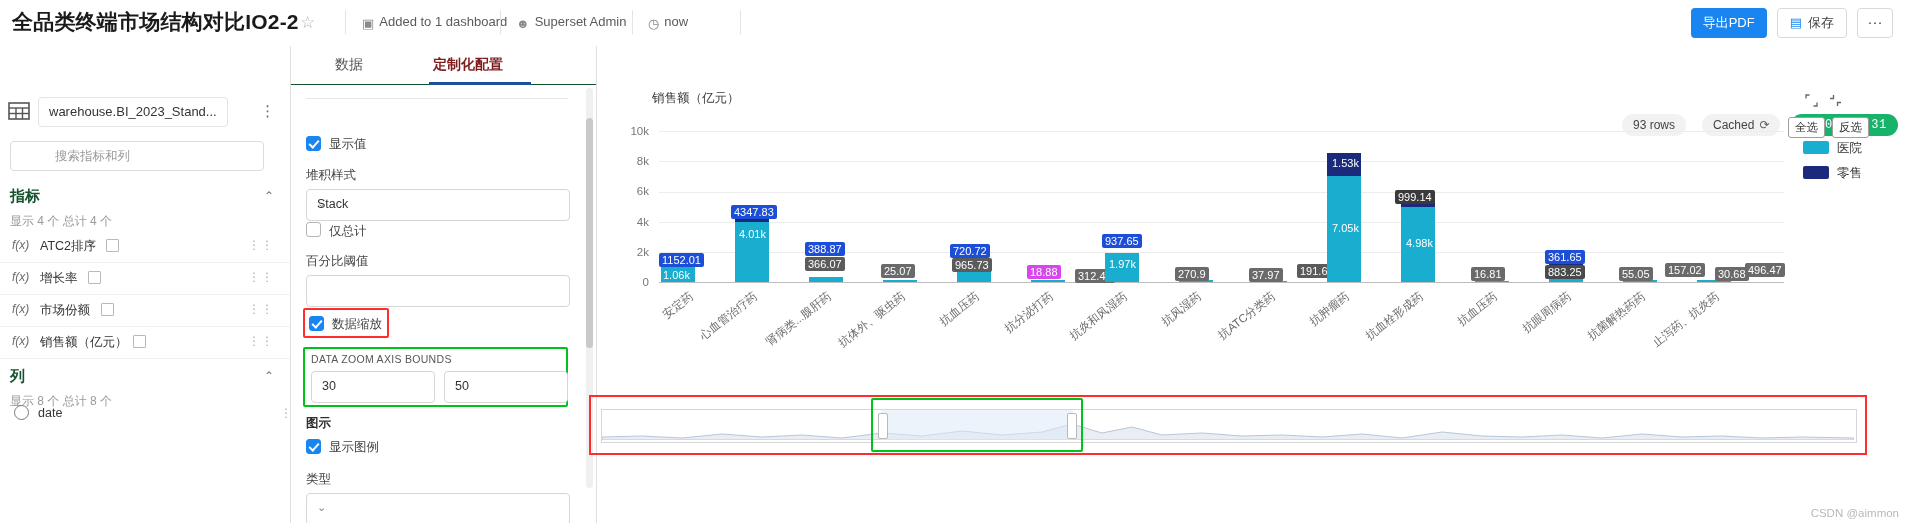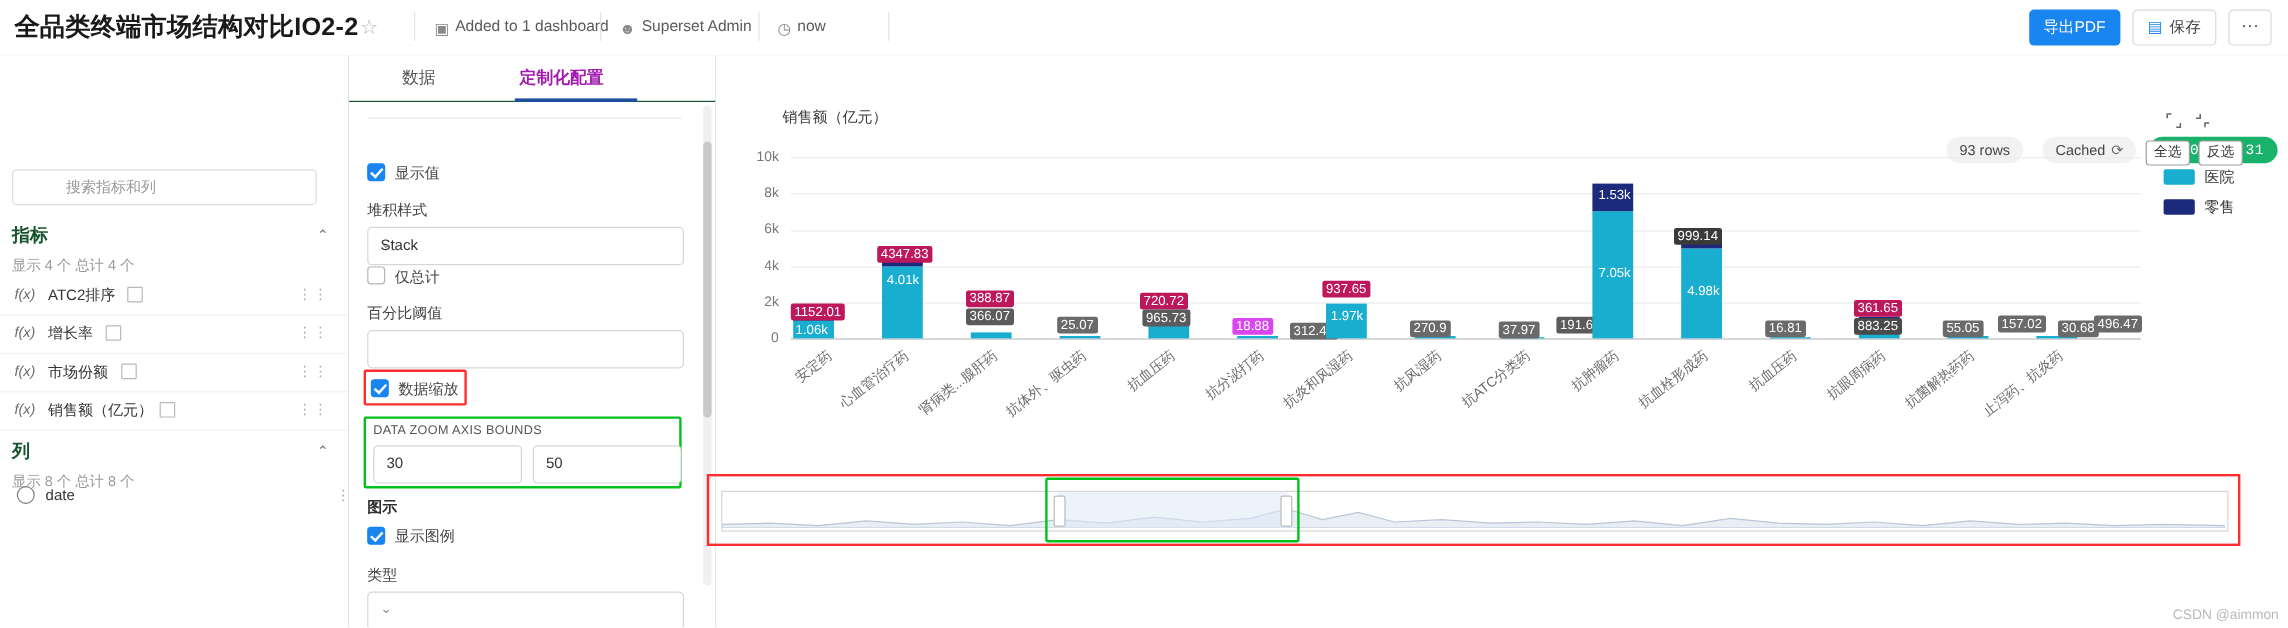--- a/index.html
+++ b/index.html
@@ -38,21 +38,21 @@
   .fx{position:absolute;left:12px;top:8px;font-size:12px;font-style:italic;color:#6c6c6c;}
   .fname{position:absolute;left:40px;top:8px;font-size:12.5px;color:#333;}
   .ftag{position:absolute;top:9px;width:11px;height:11px;border:1px solid #b9b9b9;border-radius:1px;}
   .fdrag{position:absolute;right:16px;top:8px;color:#aaa;font-size:12px;letter-spacing:1px;cursor:grab;}
   .clock{position:absolute;left:14px;top:7px;width:13px;height:13px;border:1.4px solid #7a7a7a;border-radius:50%;}
 
   
   .ctrl{position:absolute;left:291px;top:46px;width:305px;height:477px;background:#fff;border-right:1px solid #e0e0e0;}
   .tabs{position:absolute;left:0;top:0;width:305px;height:38px;border-bottom:1px solid #14532d;}
   .tab{position:absolute;top:10px;font-size:14px;color:#555;cursor:pointer;}
-  .tab.active{color:#a21caf;font-weight:bold;}
+  .tab.active{color:#7f1d1d;font-weight:bold;}
   .tab-underline{position:absolute;top:36px;height:3px;background:#1c4f9c;}
   .ctrl-body{position:absolute;left:0;top:39px;width:305px;height:438px;overflow:hidden;}
   .cp-scroll{position:absolute;right:3px;top:42px;width:7px;height:400px;background:#f0f0f0;border-radius:4px;}
   .cp-thumb{position:absolute;right:3px;top:72px;width:7px;height:230px;background:#c9c9c9;border-radius:4px;}
   .lbl{position:absolute;font-size:12.5px;color:#444;}
   .cbx{position:absolute;width:15px;height:15px;border-radius:3px;border:1px solid #b5b5b5;background:#fff;box-sizing:border-box;}
   .cbx.on{background:#1985f0;border-color:#1985f0;}
   .cbx.on:after{content:"";position:absolute;left:4px;top:1px;width:4px;height:8px;border:solid #fff;border-width:0 2px 2px 0;transform:rotate(42deg);}
   .select{position:absolute;height:30px;border:1px solid #d6d6d6;border-radius:4px;background:#fff;}
   .select span{position:absolute;left:10px;top:7px;font-size:12.5px;color:#333;}
@@ -72,21 +72,21 @@
   .cache-ico{display:inline-block;margin-left:5px;color:#666;}
   .ytitle{position:absolute;font-size:12.5px;color:#3a3a3a;}
   .icon-sq{position:absolute;width:13px;height:13px;color:#666;}
   .legend-btn{position:absolute;height:19px;line-height:19px;border:1px solid #9e9e9e;border-radius:3px;font-size:11.5px;color:#333;padding:0 6px;cursor:pointer;background:#fff;}
   .legend-item{position:absolute;font-size:12.5px;color:#333;}
   .legend-sw{position:absolute;width:26px;height:13px;border-radius:2px;}
   .axis{position:absolute;background:#d0d0d0;}
   .ytick{position:absolute;font-size:11.5px;color:#777;text-align:right;width:26px;}
   .bar{position:absolute;background:#19adcf;}
   .bar.top{background:#1b2a7a;}
-  .dlabel{position:absolute;font-size:11px;color:#fff;background:#be185d;border-radius:2px;padding:1px 3px;white-space:nowrap;}
+  .dlabel{position:absolute;font-size:11px;color:#fff;background:#1d4ed8;border-radius:2px;padding:1px 3px;white-space:nowrap;}
   .dlabel.inbar{background:transparent;color:#fff;padding:0;}
   .xlabel{position:absolute;font-size:11.5px;color:#6a6a6a;transform-origin:100% 0;transform:rotate(-38deg);white-space:nowrap;text-align:right;}
   .zoomwrap{position:absolute;border:2px solid #ff2d2d;box-sizing:border-box;}
   .zoomtrack{position:absolute;background:#fff;border:1px solid #d6d6d6;}
   .zoomfill{position:absolute;background:#dfe9f5;}
   .zoomhandle{position:absolute;background:#fff;border:1px solid #b9b9b9;border-radius:2px;}
   .watermark{position:absolute;right:8px;bottom:4px;font-size:11.5px;color:#b9b9b9;}
   svg{display:block;}
 </style>
 </head>
@@ -117,20 +117,33 @@
       <div class="btn-ghost">
         <span class="gi">▤</span>
         <span>保存</span>
       </div>
       <div class="btn-dots">···</div>
     </div>
   </div>
 
   <div class="leftpanel">
 
+    <div class="ds-row">
+      <div class="ds-icon">
+        <svg width="22" height="22" viewBox="0 0 22 22">
+            <rect x="1" y="3" width="20" height="16" fill="none" stroke="#555" stroke-width="1.6"></rect>
+            <line x1="1" y1="8" x2="21" y2="8" stroke="#555" stroke-width="1.4"></line>
+            <line x1="8" y1="8" x2="8" y2="19" stroke="#555" stroke-width="1.4"></line>
+            <line x1="14.5" y1="8" x2="14.5" y2="19" stroke="#555" stroke-width="1.4"></line>
+            <line x1="1" y1="13.5" x2="21" y2="13.5" stroke="#555" stroke-width="1.4"></line>
+          </svg>
+      </div>
+      <div class="ds-pill">warehouse.BI_2023_Stand...</div>
+      <div class="ds-dots">⋮</div>
+    </div>
 
     <div class="search-box">
       <span>搜索指标和列</span>
     </div>
 
     <div class="sec-head" style="top:138px;">
       <div class="sec-title">指标</div>
       <div class="sec-chev">⌃</div>
     </div>
     <div class="sec-sub" style="top:167px;">显示 4 个 总计 4 个</div>

